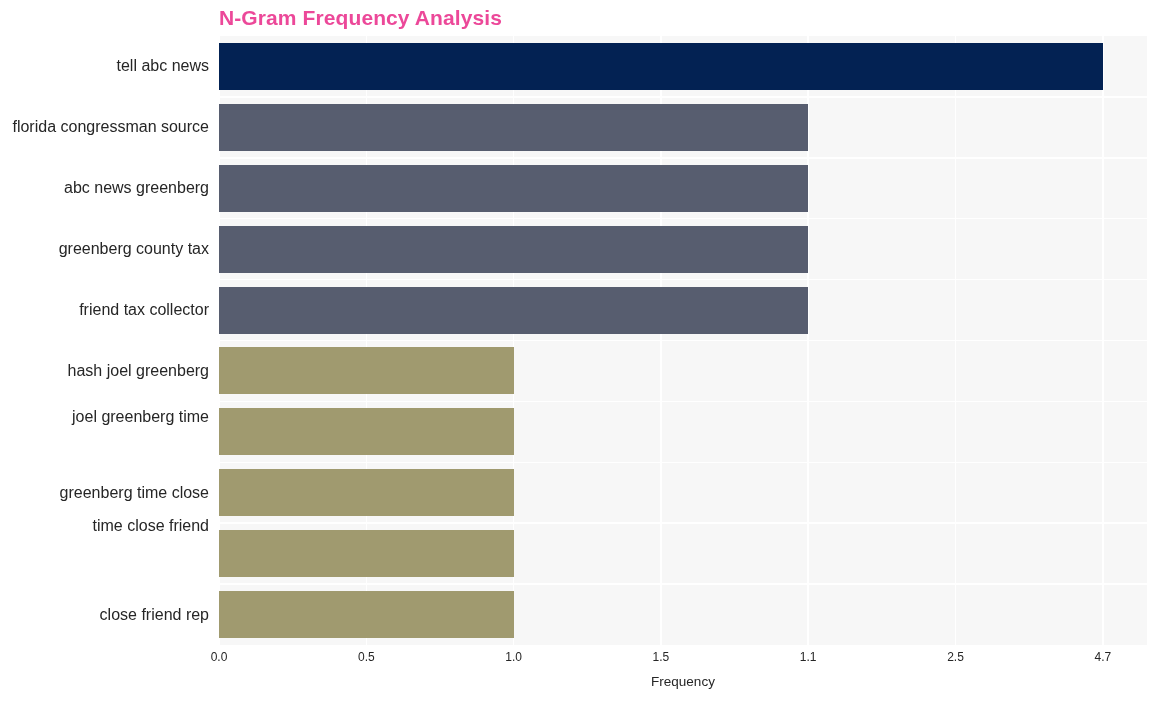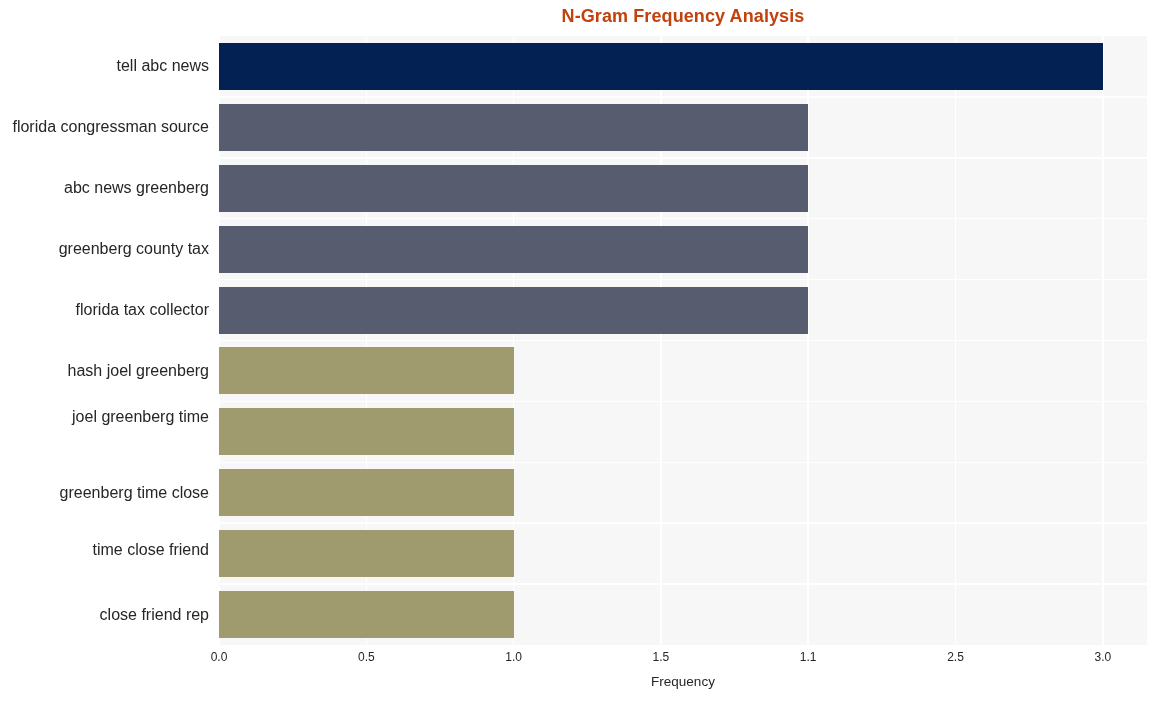--- a/index.html
+++ b/index.html
@@ -20,24 +20,24 @@
     height: 701px;
     background: #ffffff;
   }
 
   
   .chart-title {
     position: absolute;
     left: 219px;
     top: 6px;
     width: 928px;
-    text-align: center;
-    font-size: 18px;
+    text-align: left;
+    font-size: 21px;
     font-weight: bold;
-    color: #c2410c;
+    color: #ec4899;
     letter-spacing: 0.1px;
   }
 
   
   .plot-area {
     position: absolute;
     left: 219px;
     top: 36px;
     width: 928px;
     height: 609px;
@@ -179,33 +179,33 @@
         </div>
         <div class="row-sep" style="top: 547.3px;"></div>
       </div>
   </div>
 
   <div class="ylabels" id="ylabels">
       <div class="ytick" style="top: 30.45px;">tell abc news</div>
       <div class="ytick" style="top: 91.35px;">florida congressman source</div>
       <div class="ytick" style="top: 152.25px;">abc news greenberg</div>
       <div class="ytick" style="top: 213.15px;">greenberg county tax</div>
-      <div class="ytick" style="top: 274.05px;">florida tax collector</div>
+      <div class="ytick" style="top: 274.05px;">friend tax collector</div>
       <div class="ytick" style="top: 334.95px;">hash joel greenberg</div>
       <div class="ytick" style="top: 381px;">joel greenberg time</div>
       <div class="ytick" style="top: 456.75px;">greenberg time close</div>
-      <div class="ytick" style="top: 514px;">time close friend</div>
+      <div class="ytick" style="top: 490px;">time close friend</div>
       <div class="ytick" style="top: 578.55px;">close friend rep</div>
     </div>
 
   <div id="xlabels">
       <div class="xtick" style="left: 219px;">0.0</div>
       <div class="xtick" style="left: 366.302px;">0.5</div>
       <div class="xtick" style="left: 513.603px;">1.0</div>
       <div class="xtick" style="left: 660.905px;">1.5</div>
       <div class="xtick" style="left: 808.206px;">1.1</div>
       <div class="xtick" style="left: 955.508px;">2.5</div>
-      <div class="xtick" style="left: 1102.81px;">3.0</div>
+      <div class="xtick" style="left: 1102.81px;">4.7</div>
     </div>
 
   <div class="xaxis-label">Frequency</div>
 
 </div>
 
 </body></html>

